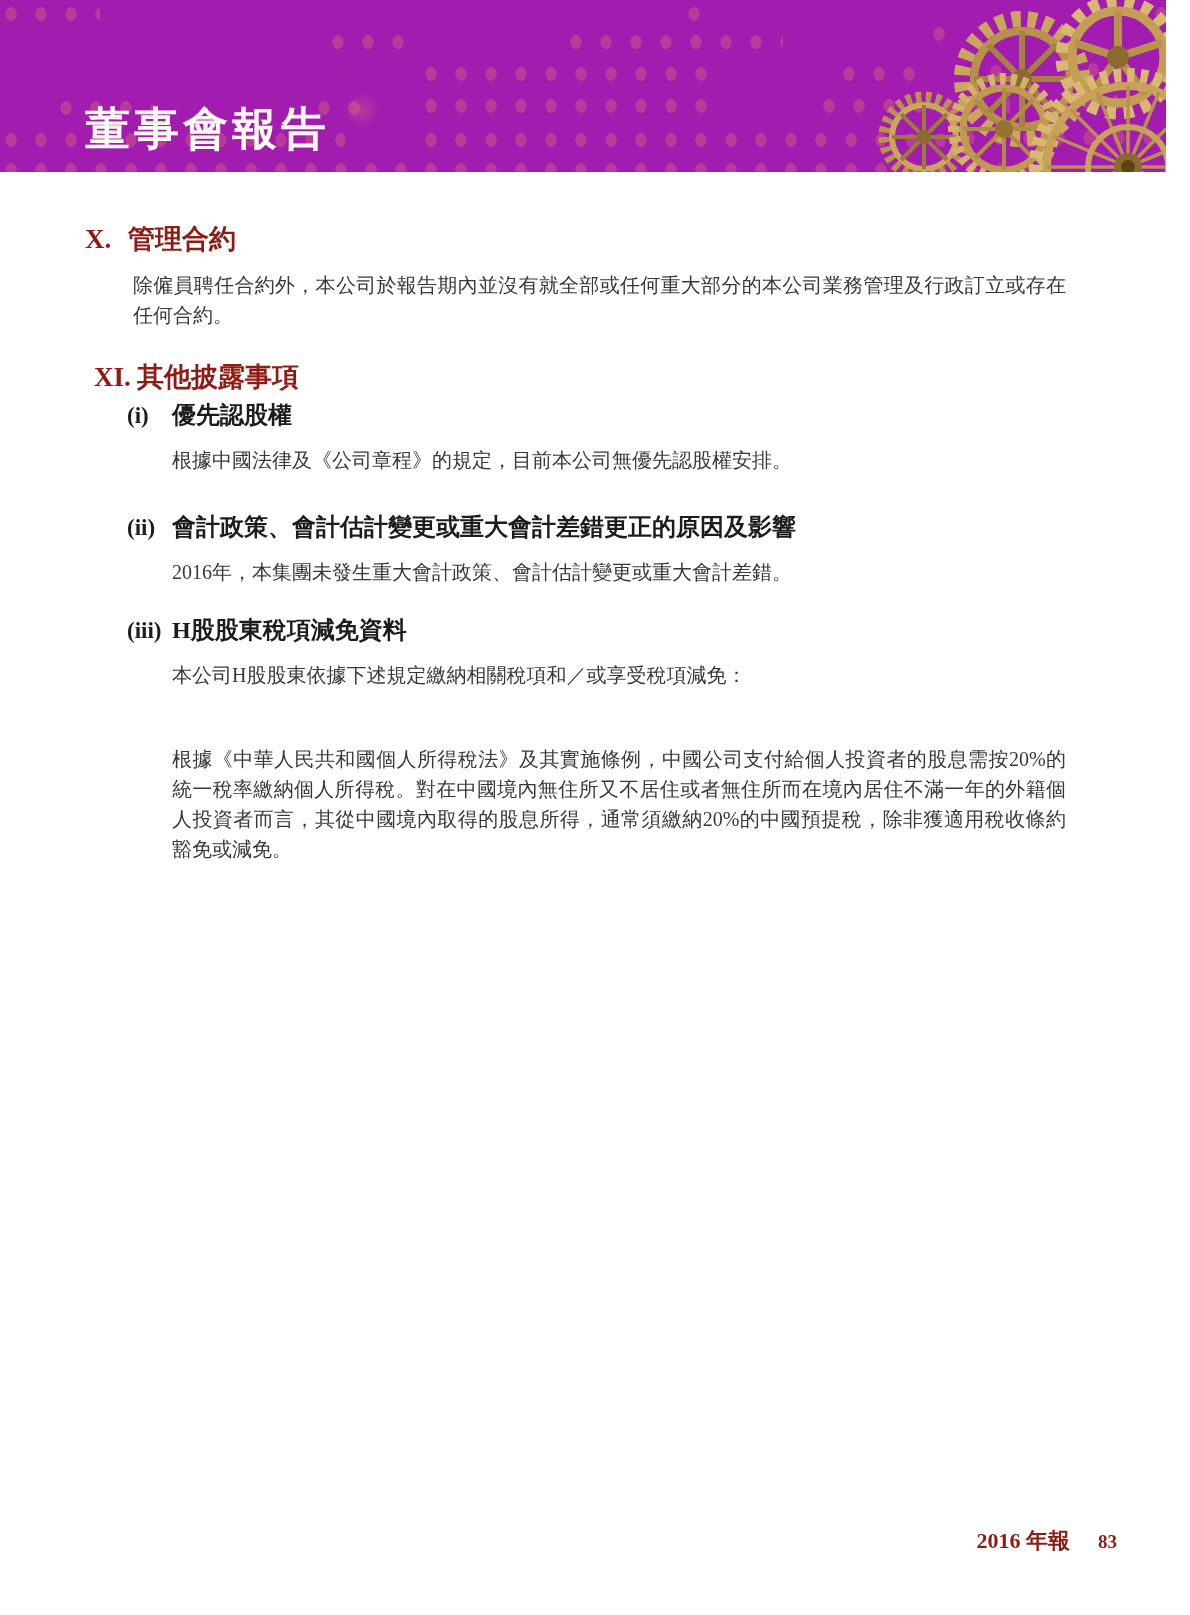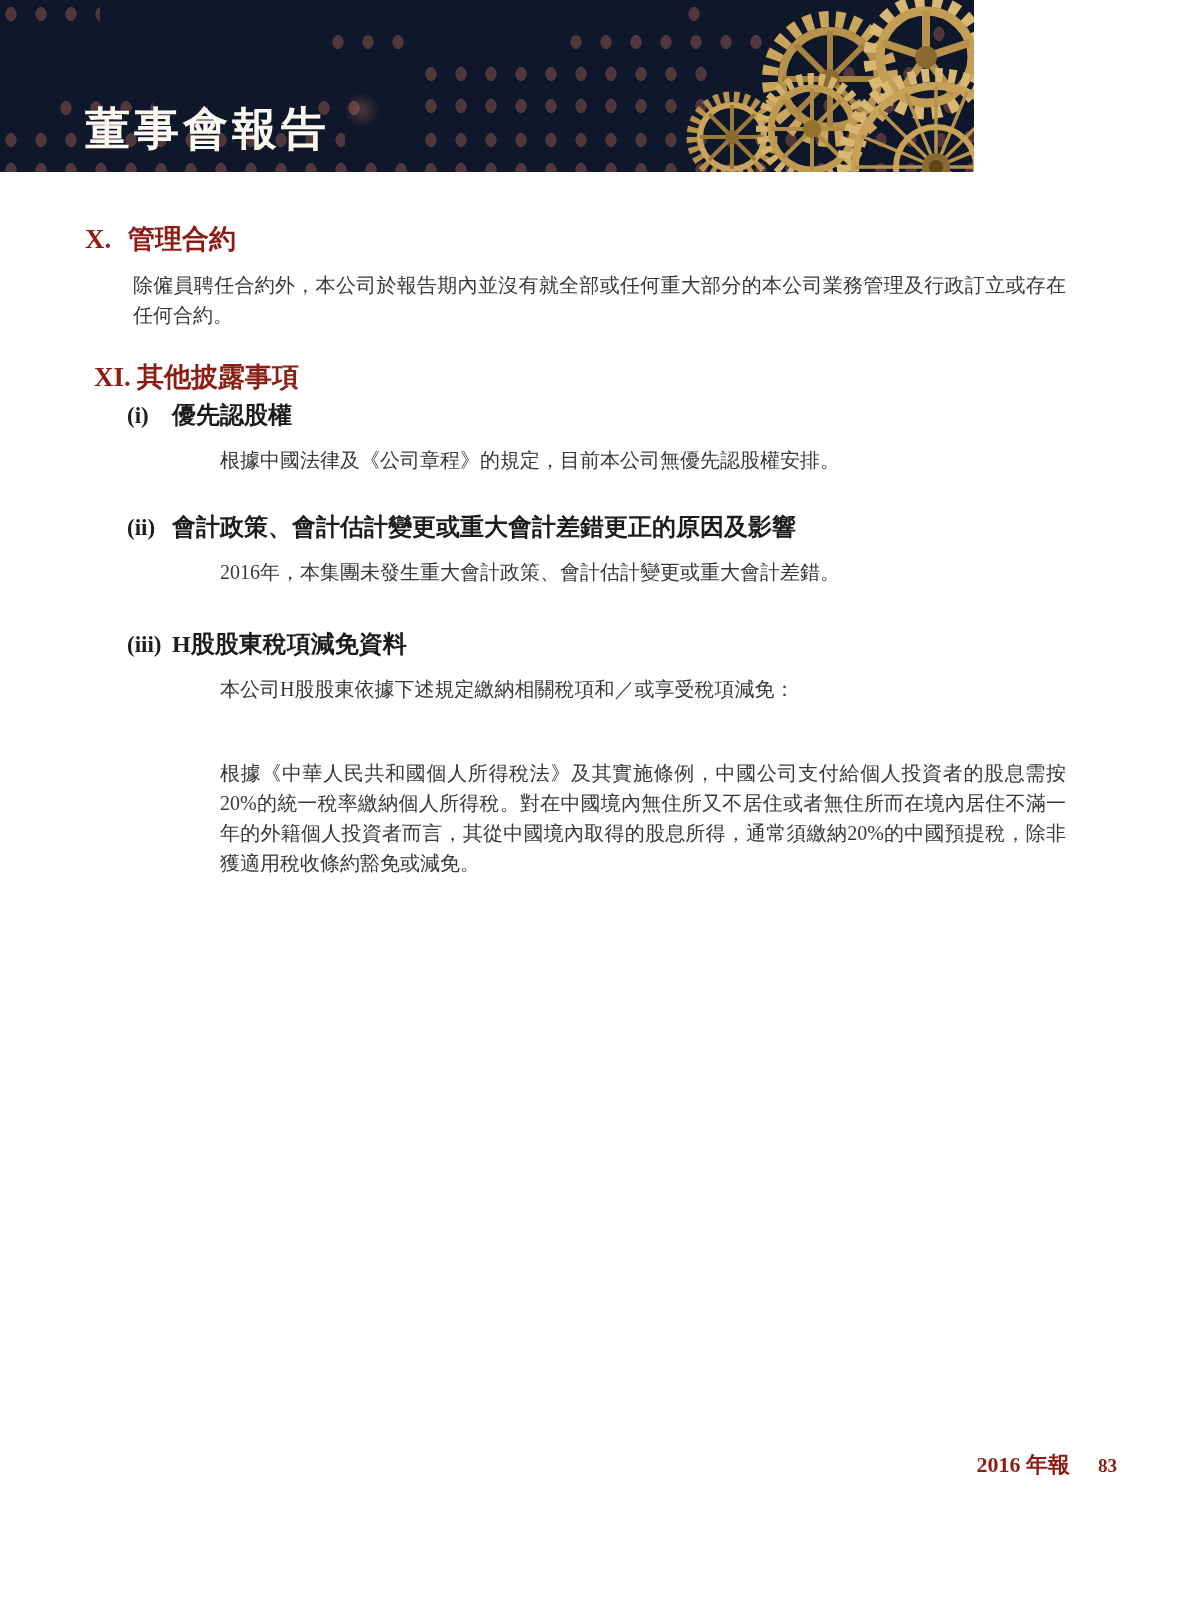--- a/index.html
+++ b/index.html
@@ -6,22 +6,22 @@
   html,body { background:#ffffff; }
   body {
     width:1190px; height:1615px;
     font-family:"Liberation Serif","DejaVu Serif",serif;
     position:relative; overflow:hidden;
   }
   .page { position:relative; width:1190px; height:1615px; background:#fff; }
 
   
   .banner {
-    position:relative; width:974px; height:172px;
-    background:#0f172a; overflow:hidden;
+    position:relative; width:1166px; height:172px;
+    background:#a21caf; overflow:hidden;
   }
   .dots {
     position:absolute; display:block; pointer-events:none;
     background-image:radial-gradient(ellipse 8px 10px at 11px 12px,
       rgba(235,130,105,0.30) 68%, rgba(235,130,105,0) 72%);
     background-size:30px 32px;
   }
   .softdot {
     position:absolute; display:block; border-radius:50%;
     background:radial-gradient(circle, rgba(235,140,115,0.28) 0%, rgba(235,140,115,0) 70%);
@@ -34,37 +34,37 @@
   .gears { position:absolute; right:0; bottom:-10px; z-index:4; }
 
   
   .content { padding:0 124px 0 85px; color:#383838; }
   .sec { display:flex; align-items:baseline; }
   .sec-label { width:43px; flex:0 0 43px; }
   .sec-head { font-size:27px; line-height:34px; font-weight:bold; color:#8e1b14; }
   .sec-head.x  { margin-top:50px; }
   .sec-head.xi { margin-top:30px;margin-left:9px; }
   .para {
-    font-size:20px; line-height:30px; text-align:justify; color:#383838;margin-left:48px;
+    font-size:20px; line-height:30px; text-align:justify; color:#383838;
   }
   .para-x { margin:14px 0 0 48px; }
   .subs { margin-left:42px; }
   .sub { display:flex; align-items:baseline; font-size:24px; line-height:30px; font-weight:bold; color:#1c1c1c; }
   .sub-label { width:45px; flex:0 0 45px; font-size:23px; }
   .sub-body { margin-left:45px; }
   .sub-i   { margin-top:6px; }
   .sub-ii  { margin-top:37px; }
-  .sub-iii { margin-top:42px; }
+  .sub-iii { margin-top:28px; }
   .p-mt14 { margin-top:14px; }
   .p-mt54 { margin-top:54px; }
   .p-mt37 { margin-top:37px; }
 
   
   .footer {
-    position:absolute; top:1450px; right:73px; z-index:3;
+    position:absolute; top:1526px; right:73px; z-index:3;
     color:#8e1b14; font-weight:bold; display:flex; align-items:baseline;
   }
   .footer .yr { font-size:22px; }
   .footer .pg { font-size:19px; margin-left:28px; }
 </style>
 </head>
 <body>
 
 <div class="page">
 

